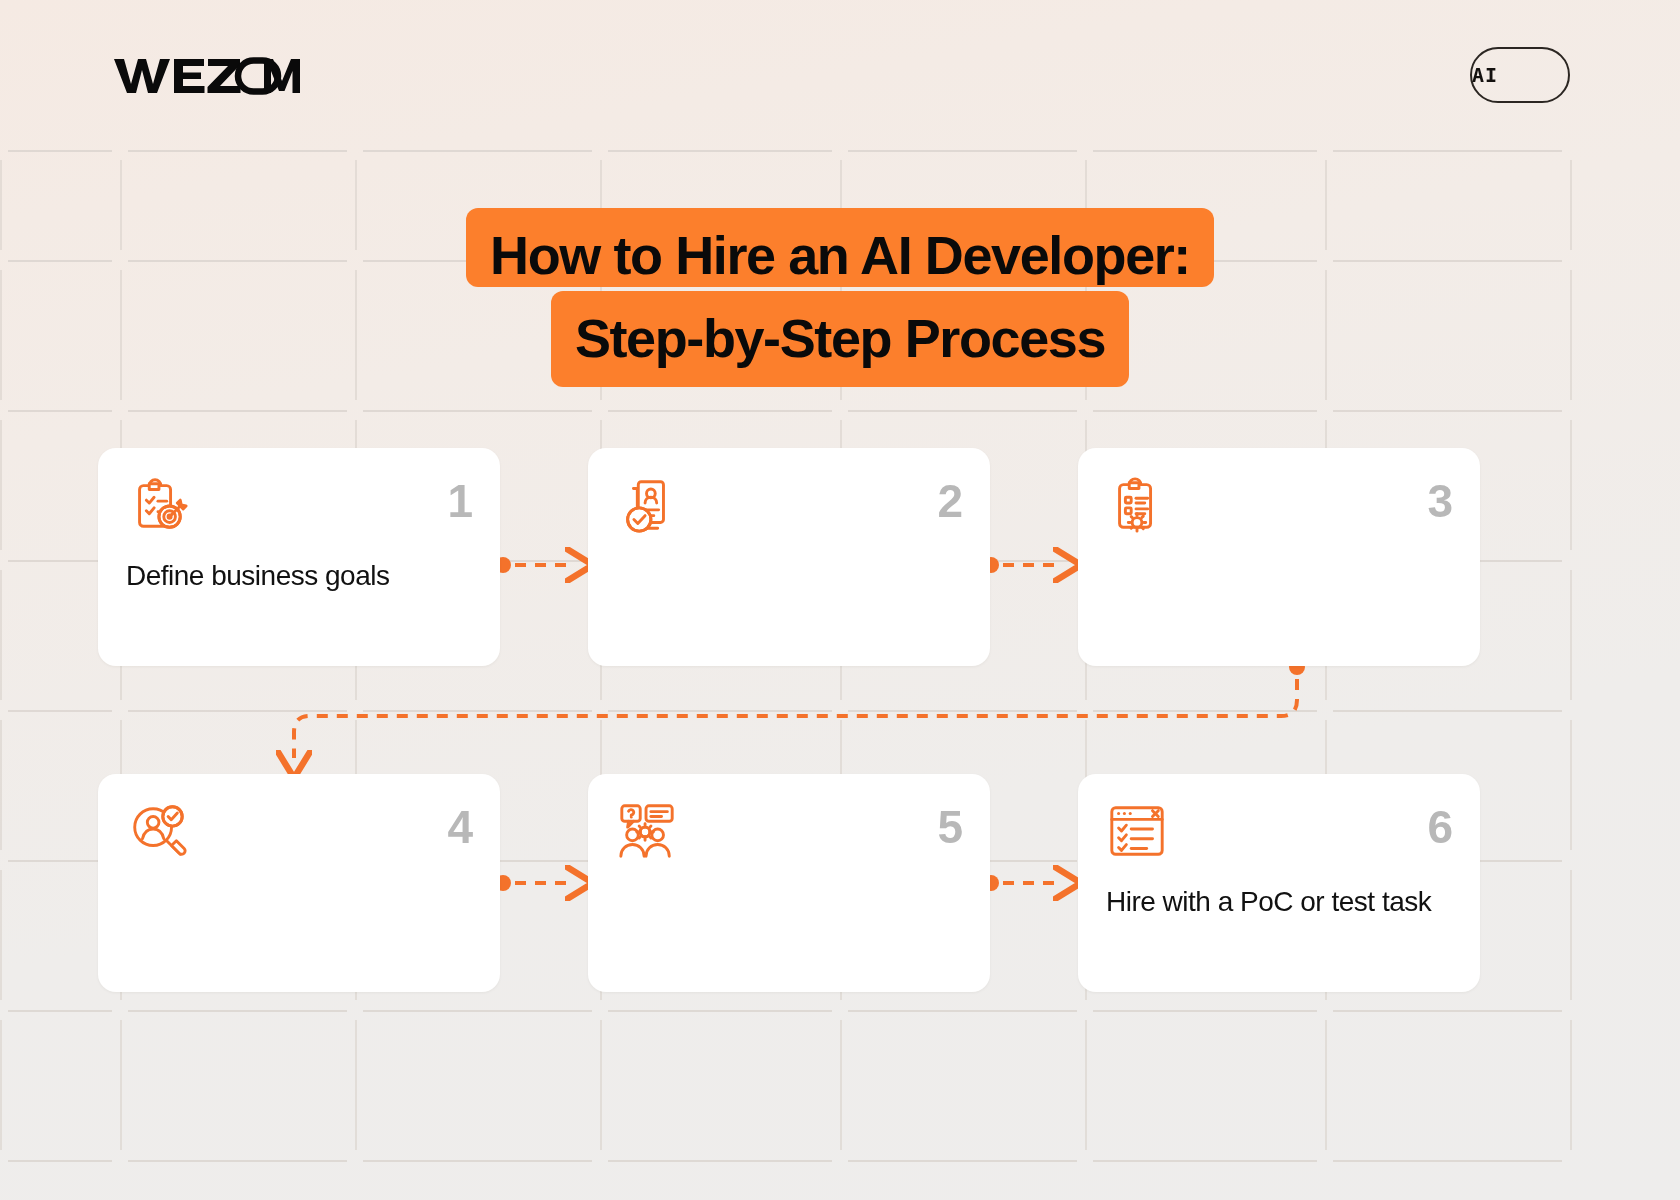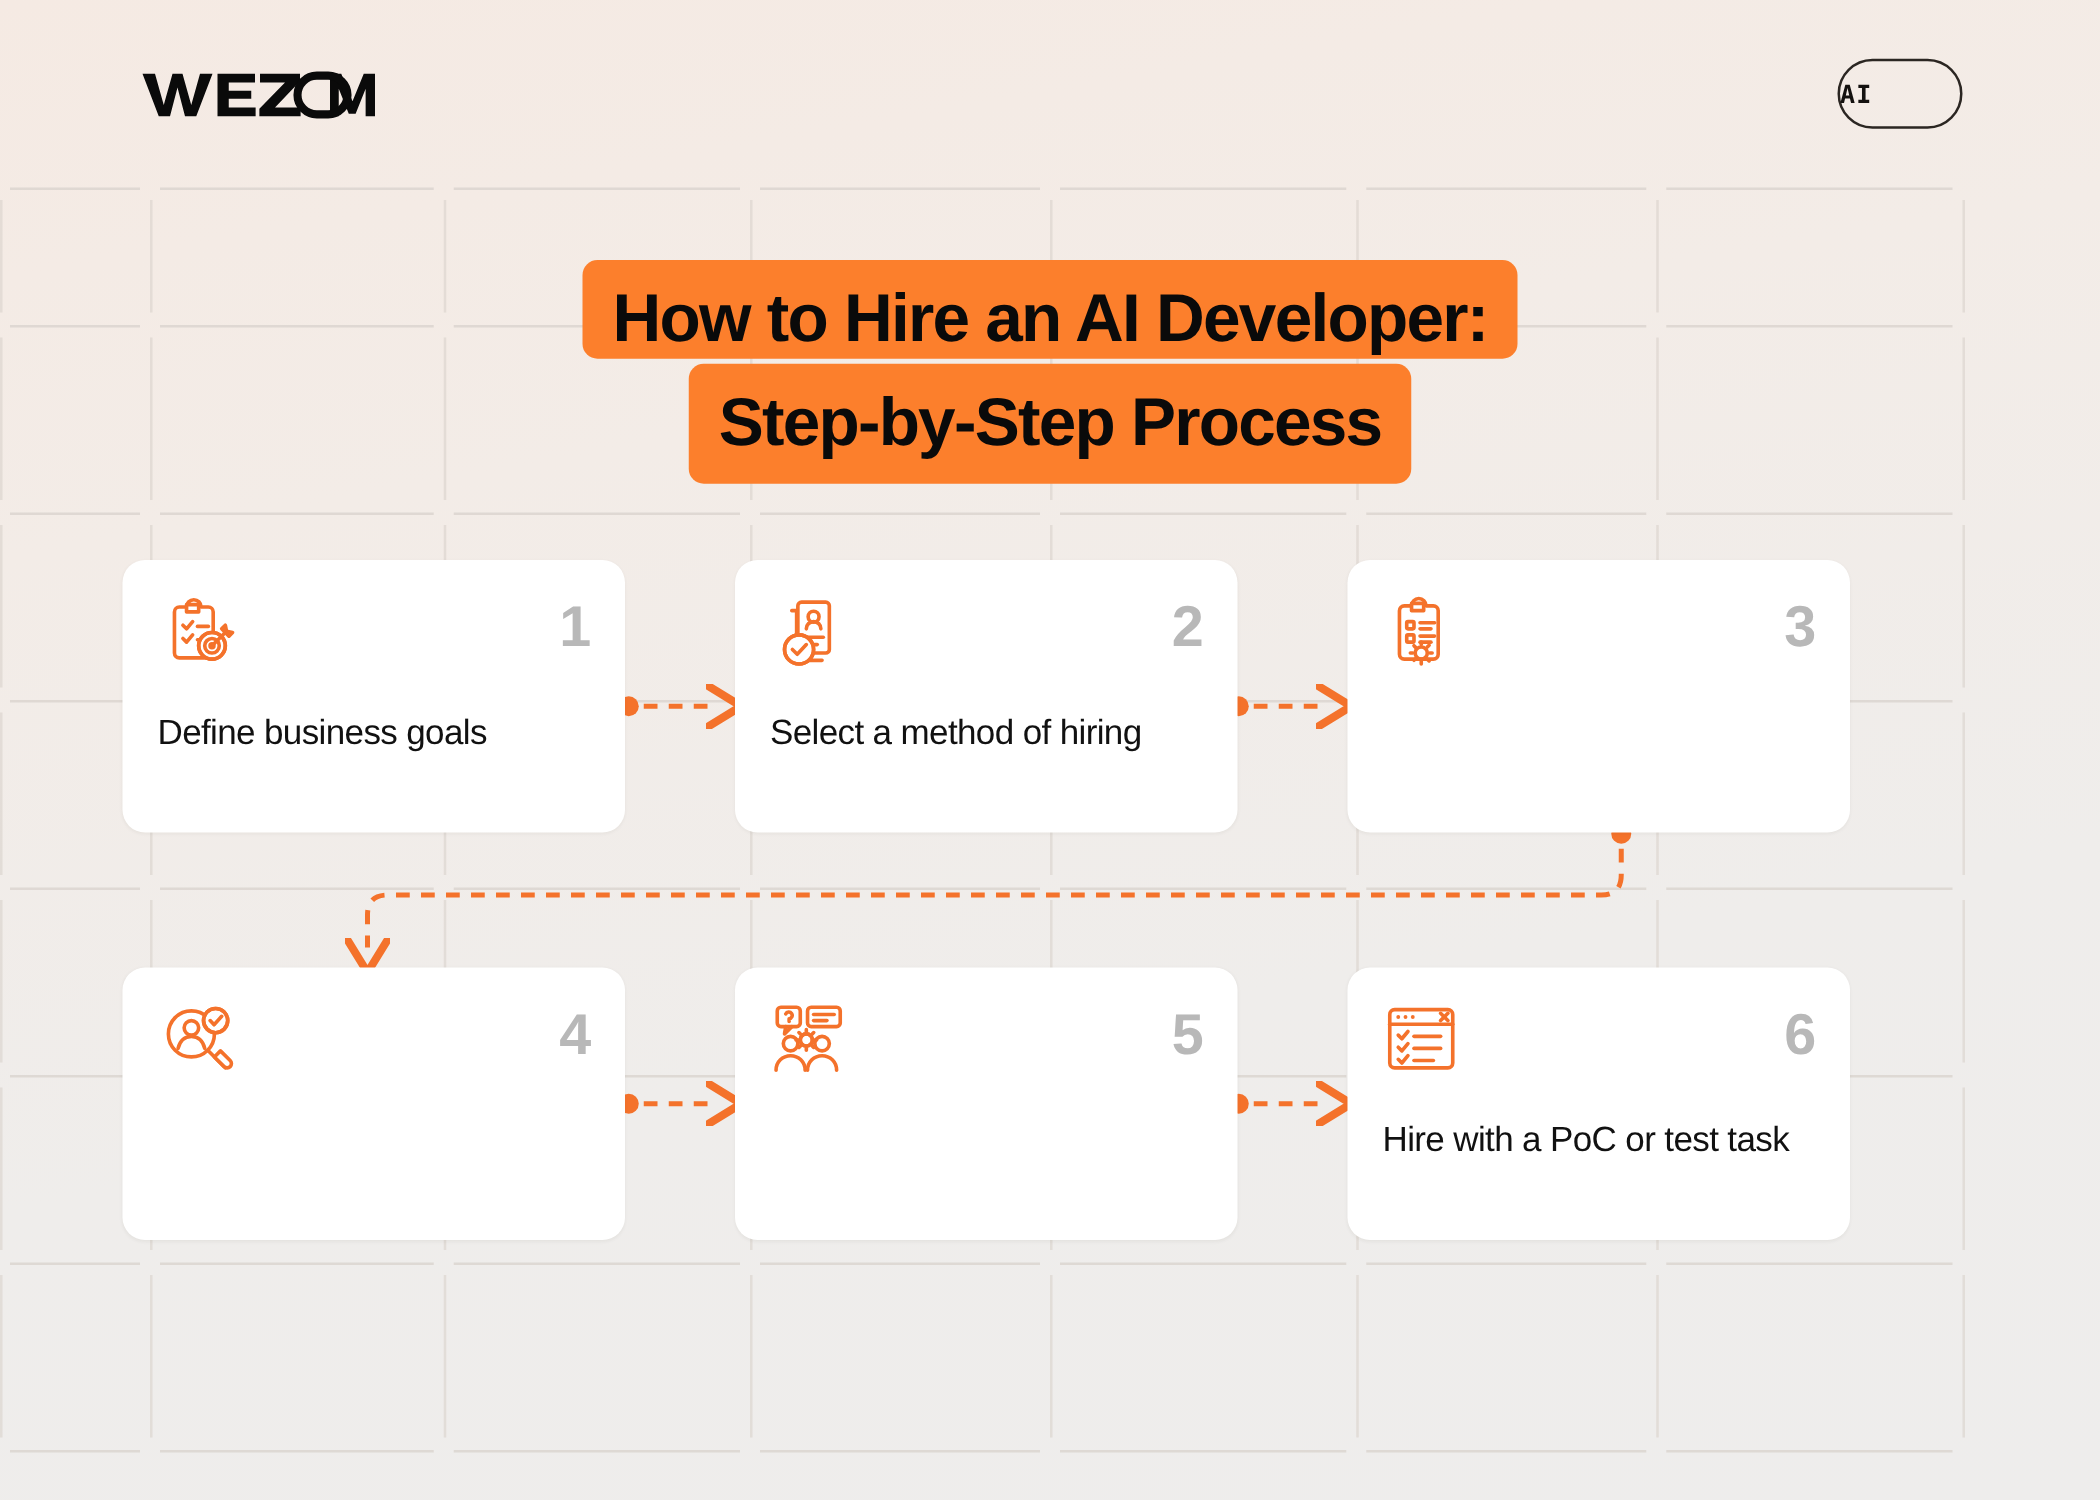--- a/index.html
+++ b/index.html
@@ -68,21 +68,21 @@
     display:flex; flex-direction:column;
   }
   .card-top { display:flex; align-items:flex-start; justify-content:space-between; }
   .card-icon { width:62px; height:62px; flex:0 0 auto; }
   .card-icon svg { display:block; width:100%; height:100%; }
   .card-num {
     font-size:46px; font-weight:700; color:#B8B8B8; line-height:1;
     letter-spacing:-1px; margin-top:4px;
   }
   .card-label {
-    margin-top:32px; font-size:28px; line-height:1.32; color:#111111;
+    margin-top:22px; font-size:28px; line-height:1.32; color:#111111;
     letter-spacing:-.5px; font-weight:400; max-width:330px;
   }
 
   
   #connectors { position:absolute; inset:0; z-index:3; pointer-events:none; }
 </style>
 </head>
 <body>
 
 <div id="bg-gradient"></div>
@@ -300,21 +300,20 @@
             <path d="M30 30c0-3.5 2.7-6 6-6s6 2.5 6 6"></path>
             <path d="M28 37h16"></path>
               <path d="M28 43h11"></path>
             <circle cx="24" cy="47" r="12" fill="#fff"></circle>
             <circle cx="24" cy="47" r="12"></circle>
             <path d="M18.5 47l4 4 7.5-8"></path>
           </svg>
         </span>
         <span class="card-num">2</span>
       </div>
-      <div class="card-label">Select a method of hiring</div>
     </div>
 
     <div class="card">
       <div class="card-top">
         <span class="card-icon">
           <svg viewBox="0 0 64 64" fill="none" stroke="#F4722B" stroke-width="3" stroke-linecap="round" stroke-linejoin="round">
             <path d="M18 11h6a6 6 0 0 1 12 0h6a4 4 0 0 1 4 4v36a4 4 0 0 1-4 4H18a4 4 0 0 1-4-4V15a4 4 0 0 1 4-4z"></path>
             <path d="M24 9h10v6H24z" fill="#fff"></path>
             <rect x="20" y="24" width="6" height="6" rx="1"></rect>
             <path d="M31 25h12"></path>

